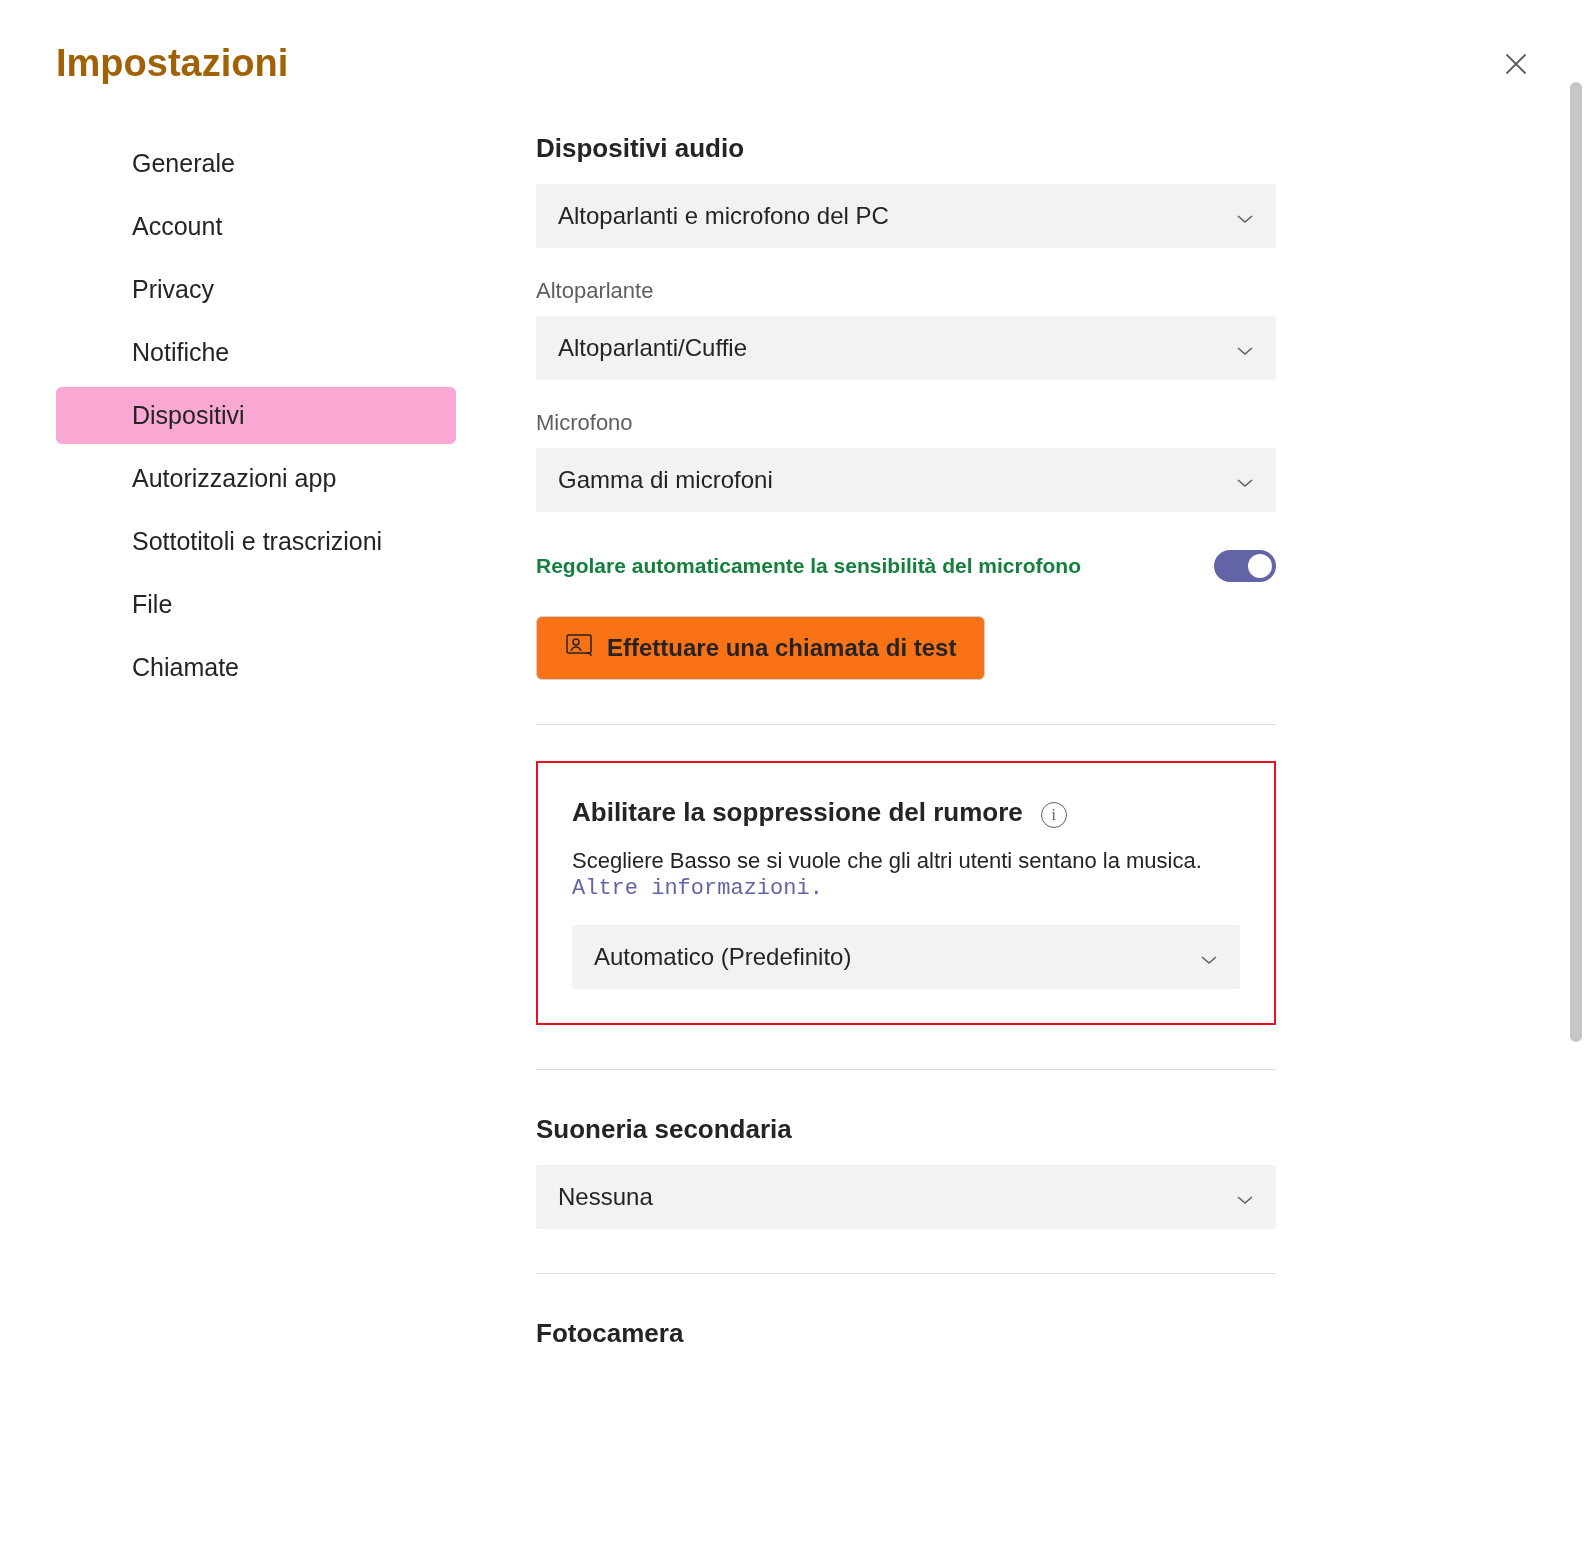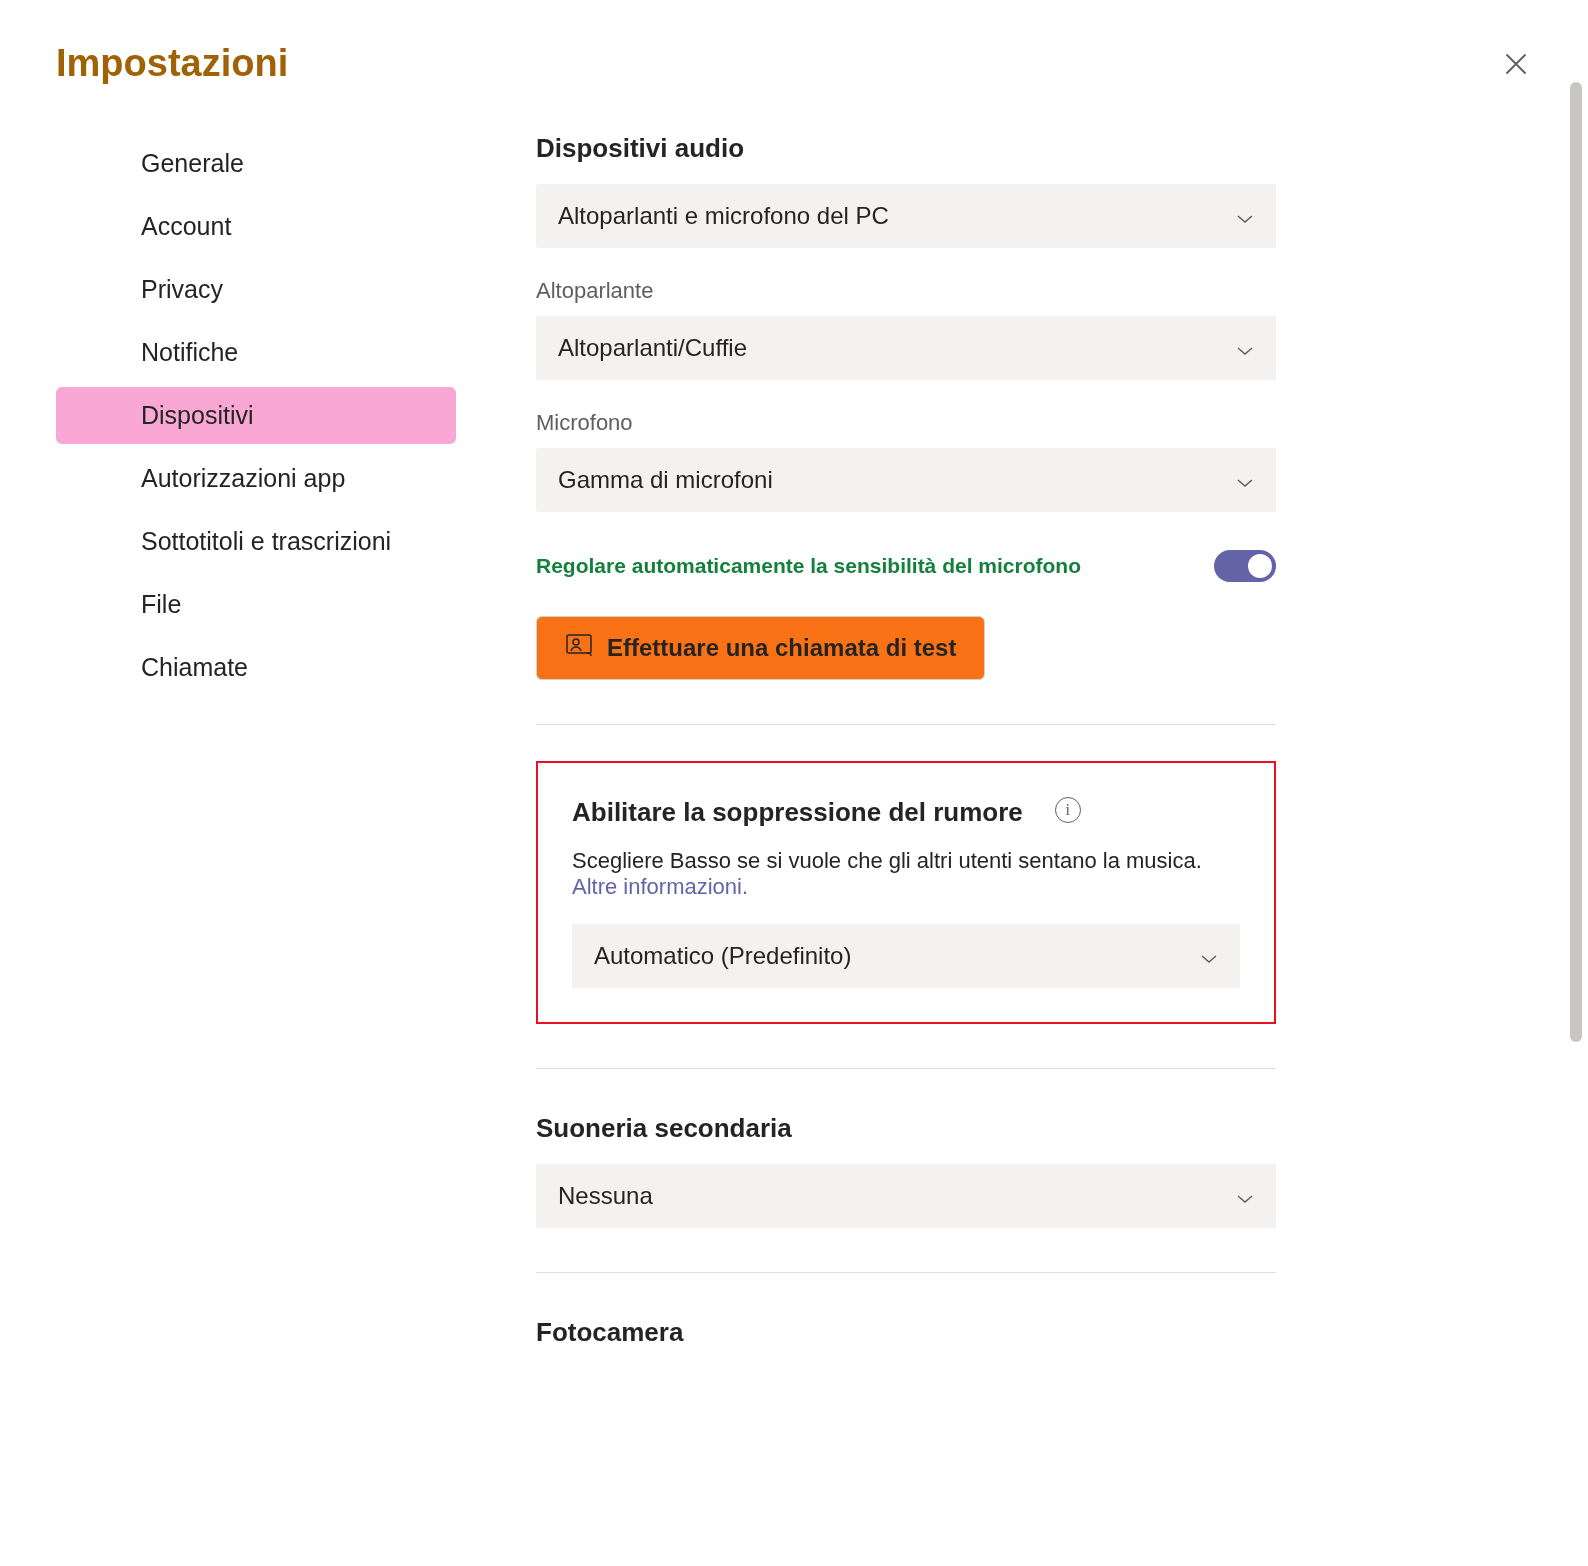--- a/index.html
+++ b/index.html
@@ -38,21 +38,21 @@
   .sidebar {
     width: 400px;
     display: flex;
     flex-direction: column;
     gap: 6px;
     padding-top: 20px;
   }
   .sidebar-item {
     display: flex;
     align-items: center;
-    gap: 27px;
+    gap: 18px;
     padding: 14px 18px;
     border-radius: 6px;
     cursor: pointer;
     font-size: 25px;
     color: #252423;
   }
   .sidebar-item.active {
     background: #f9a8d4;
   }
   .sidebar-icon {
@@ -146,32 +146,33 @@
     border-top: 1px solid #e1dfdd;
     margin: 44px 0;
   }
   .highlight-box {
     border: 2.5px solid #e81123;
     padding: 34px 34px 34px 34px;
     margin-top: -8px;
   }
   .noise-row {
     display: flex;
-    align-items: flex-start;
-    gap: 32px;
+    align-items: flex-end;
+    gap: 18px;
   }
   .noise-desc {
     margin-top: 20px;
     font-size: 22px;
     color: #252423;
   }
   .more-link {
     color: #6264a7;
     cursor: pointer;
     font-size: 22px;
+    font-family: Liberation Mono, monospace;
   }
   .info-icon {
     width: 26px;
     height: 26px;
     border: 1.5px solid #616161;
     border-radius: 50%;
     display: inline-flex;
     align-items: center;
     justify-content: center;
     font-size: 16px;

